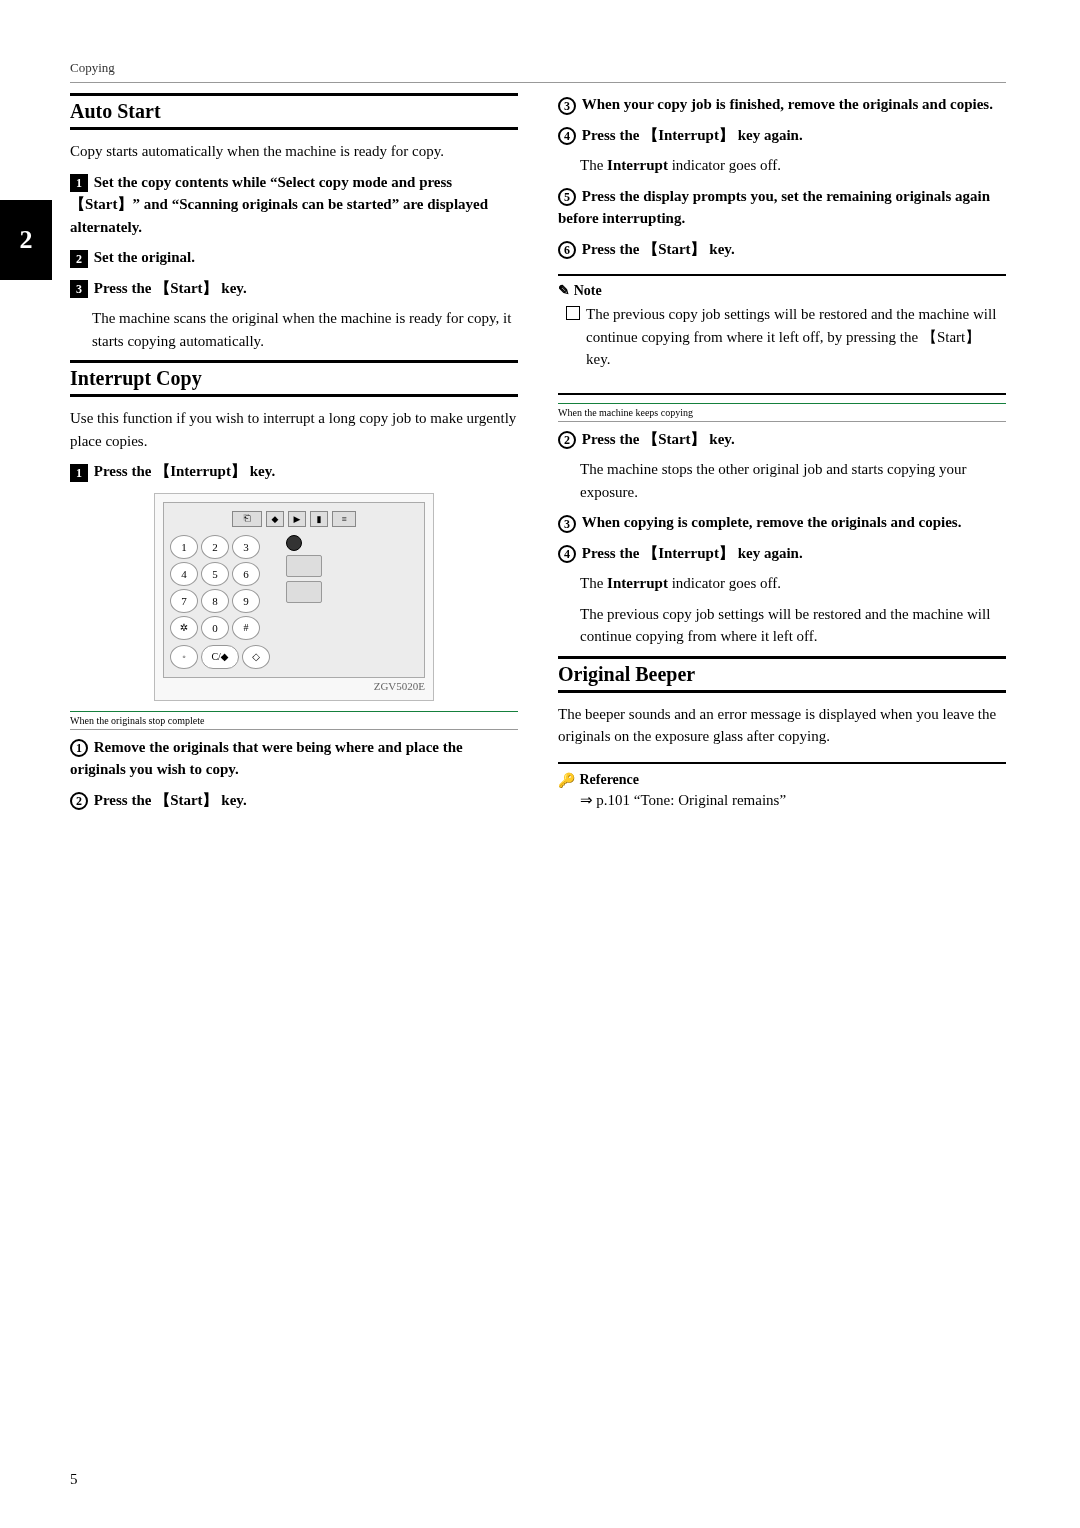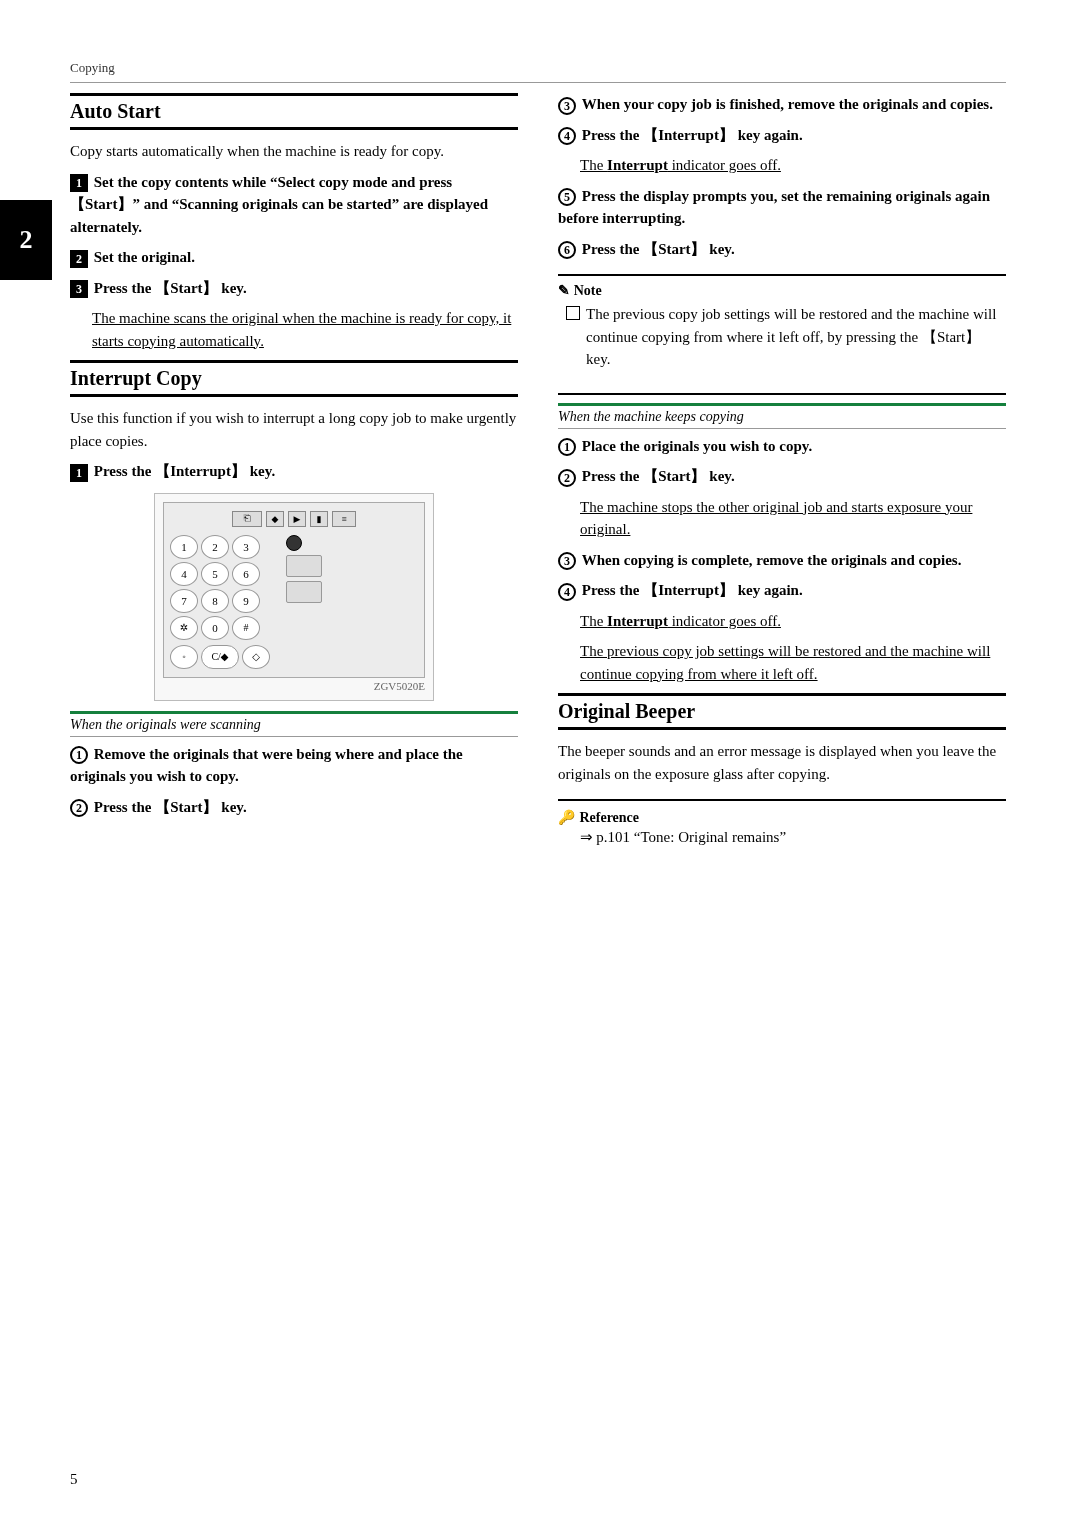--- a/index.html
+++ b/index.html
@@ -97,21 +97,20 @@
       margin-right: 2px;
       vertical-align: middle;
     }
     .step-text-bold {
       font-weight: bold;
       line-height: 1.5;
     }
     .step-indent {
       margin-left: 22px;
       margin-bottom: 6px;
-      text-decoration: underline;
     }
     .machine-img {
       border: 1px solid #bbb;
       width: 280px;
       margin: 10px auto;
       display: block;
       background: #f8f8f8;
       padding: 8px;
     }
     .machine-inner {
@@ -161,23 +160,22 @@
       width: 100%;
       gap: 6px;
     }
     .img-caption {
       font-size: 11px;
       text-align: right;
       color: #666;
       margin-top: 2px;
     }
     .sub-heading {
-      font-size: 14px;
-      font-style: italic;
-      border-top: 3px solid #15803d;
+      font-size: 10px;
+      border-top: 1px solid #15803d;
       border-bottom: 1px solid #999;
       padding: 3px 0;
       margin: 8px 0 6px 0;
     }
     .note-box {
       margin: 8px 0;
     }
     .note-title {
       font-weight: bold;
       font-size: 14px;
@@ -304,21 +302,21 @@
               <div style="display:flex;flex-direction:column;gap:4px;margin-left:10px;">
                 <div style="width:16px;height:16px;border-radius:50%;background:#333;border:1px solid #000;"></div>
                 <div style="width:36px;height:22px;background:#ddd;border:1px solid #999;border-radius:2px;"></div>
                 <div style="width:36px;height:22px;background:#ddd;border:1px solid #999;border-radius:2px;"></div>
               </div>
             </div>
           </div>
           <div class="img-caption">ZGV5020E</div>
         </div>
 
-        <div class="sub-heading">When the originals were scanning</div>
+        <div class="sub-heading">When the originals stop complete</div>
 
         <div class="step-block">
           <span class="step-circle">1</span>
           <span class="step-text-bold">Remove the originals that were being where and place the originals you wish to copy.</span>
         </div>
 
         <div class="step-block">
           <span class="step-circle">2</span>
           <span class="step-text-bold">Press the 【Start】 key.</span>
         </div>
@@ -358,31 +356,27 @@
         </div>
         <div class="note-checkbox-item">
           <div class="note-checkbox"></div>
           <p>The previous copy job settings will be restored and the machine will continue copying from where it left off, by pressing the 【Start】 key.</p>
         </div>
         <div class="section-divider"></div>
       </div>
 
       <div class="sub-heading">When the machine keeps copying</div>
 
-      <div class="step-block">
-        <span class="step-circle">1</span>
-        <span class="step-text-bold">Place the originals you wish to copy.</span>
-      </div>
 
       <div class="step-block">
         <span class="step-circle">2</span>
         <span class="step-text-bold">Press the 【Start】 key.</span>
       </div>
       <div class="step-indent">
-        <p>The machine stops the other original job and starts exposure your original.</p>
+        <p>The machine stops the other original job and starts copying your exposure.</p>
       </div>
 
       <div class="step-block">
         <span class="step-circle">3</span>
         <span class="step-text-bold">When copying is complete, remove the originals and copies.</span>
       </div>
 
       <div class="step-block">
         <span class="step-circle">4</span>
         <span class="step-text-bold">Press the 【Interrupt】 key again.</span>

